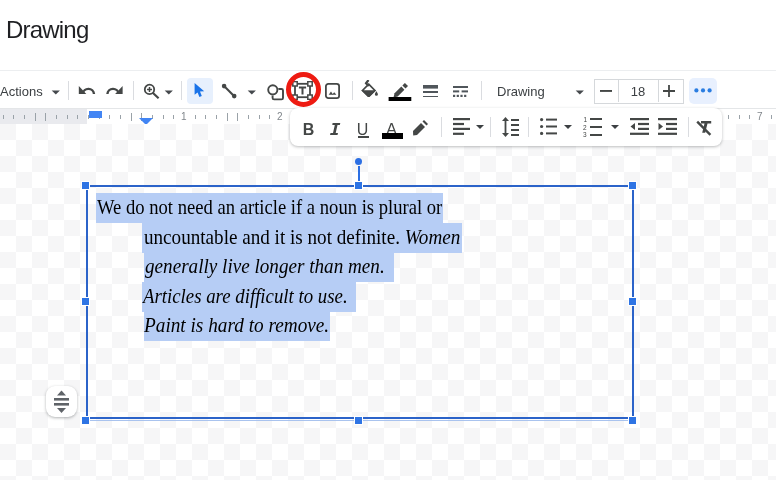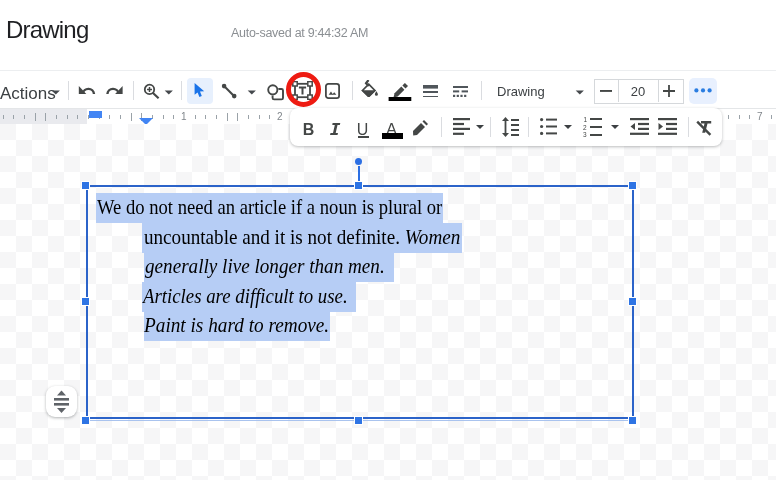--- a/index.html
+++ b/index.html
@@ -11,21 +11,21 @@
   #title{left:6px;top:16px;font-size:24px;color:#1f2023;letter-spacing:-0.8px;}
   #autosave{left:231px;top:26px;font-size:12.5px;color:#8b8f93;letter-spacing:-0.28px;}
   #savebtn{left:607px;top:11px;width:151px;height:35px;background:#1b73e8;
      border-radius:5px;color:#fff;font-weight:bold;
      text-align:center;line-height:39px;font-size:15px;}
   
   #toolbar{left:0;top:70px;width:776px;height:38px;background:#fff;
      border-top:1px solid #eceef0;}
   .sep{position:absolute;top:10px;width:1px;height:19px;background:#dadce0;}
   .ticon{position:absolute;}
-  #actions{left:0;top:13px;font-size:17px;color:#3c4043;}
+  #actions{left:0;top:13px;font-size:13px;color:#3c4043;}
   
   #ruler{left:0;top:108px;width:776px;height:16px;background:#fff;
      border-top:1px solid #e4e6e8;border-bottom:1px solid #e2e3e5;}
   #rulgray{left:0;top:0;width:87px;height:16px;background:#e9eaee;}
   .num{position:absolute;top:2px;font-size:10px;color:#80868b;}
   .tick{position:absolute;top:6px;width:1px;height:4px;background:#9aa2a8;}
   .tick2{position:absolute;top:4px;width:1px;height:8px;background:#9aa2a8;}
   
   #canvas{left:0;top:124px;width:776px;height:356px;background-color:#fff;
     background-image:
@@ -47,21 +47,20 @@
   .psep{position:absolute;top:9px;width:1px;height:20px;background:#dadce0;}
   
   #widget{left:46px;top:386px;width:31px;height:31px;background:#fff;
      border-radius:9px;box-shadow:0 1px 3px rgba(60,64,67,.4);}
 </style>
 </head>
 <body>
 <div id="root">
 
   <div class="abs" id="title">Drawing</div>
-  <div class="abs" id="autosave">Auto-saved at 9:44:32 AM</div>
 
   <div class="abs" id="toolbar">
     <div id="actions" class="abs">Actions</div>
     <svg class="ticon" style="left:51px;top:19px" width="10" height="5">
         <path d="M0.7 0.5 L4.8 4.5 L8.9 0.5 Z" fill="#45494d"></path>
       </svg>
     <div class="sep" style="left:68px"></div>
 
     <svg class="ticon" style="left:78px;top:15px" width="18" height="9" viewBox="0 0 18 9">
       <path d="M0.8 0 L0.8 8 L8.3 8 Z" fill="#444746"></path>
@@ -154,21 +153,21 @@
     <svg class="ticon" style="left:575px;top:19px" width="10" height="5">
         <path d="M0.7 0.5 L4.8 4.5 L8.9 0.5 Z" fill="#45494d"></path>
       </svg>
 
     <div class="abs" style="left:594px;top:8px;width:88px;height:23px;border:1px solid #d5d8db;background:#fff"></div>
     <div class="abs" style="left:618px;top:8px;width:1px;height:23px;background:#d5d8db"></div>
     <div class="abs" style="left:658px;top:8px;width:1px;height:23px;background:#d5d8db"></div>
     <svg class="ticon" style="left:600px;top:19px" width="12" height="2">
         <rect width="12" height="1.9" fill="#444746"></rect>
       </svg>
-    <div class="abs" style="left:618px;top:13px;width:40px;height:14px;text-align:center;font-size:13px;color:#3c4043">20</div>
+    <div class="abs" style="left:618px;top:13px;width:40px;height:14px;text-align:center;font-size:13px;color:#3c4043">18</div>
     <svg class="ticon" style="left:663px;top:14px" width="12" height="12">
         <path d="M5.1 0 h1.8 v5.1 H12 v1.8 H6.9 V12 H5.1 V6.9 H0 V5.1 h5.1 Z" fill="#444746"></path>
       </svg>
 
     <div class="abs" style="left:689px;top:7px;width:28px;height:26px;background:#e8f0fe;border-radius:5px"></div>
     <svg class="ticon" style="left:694px;top:17px" width="18" height="5">
       <circle cx="2.4" cy="2.4" r="2.1" fill="#2a7de1"></circle>
         <circle cx="9" cy="2.4" r="2.1" fill="#2a7de1"></circle>
         <circle cx="15.6" cy="2.4" r="2.1" fill="#2a7de1"></circle>
     </svg>

